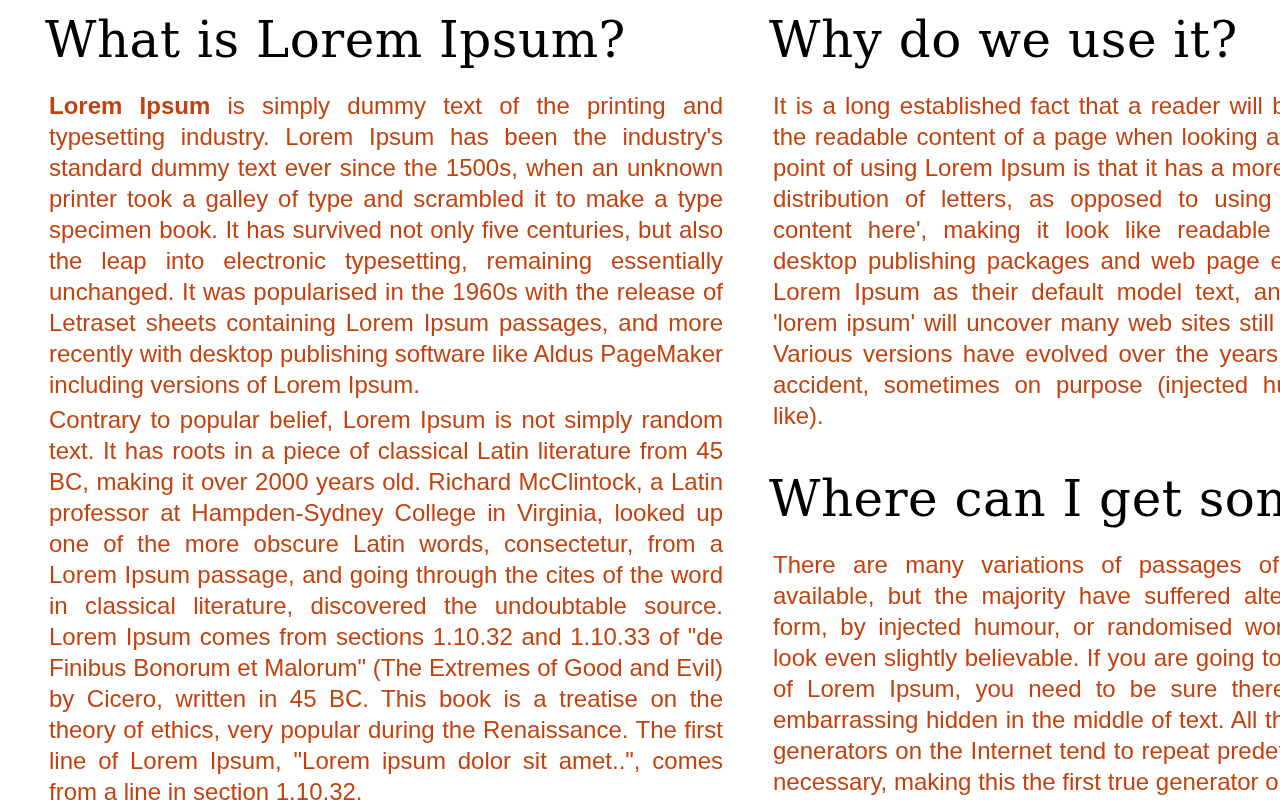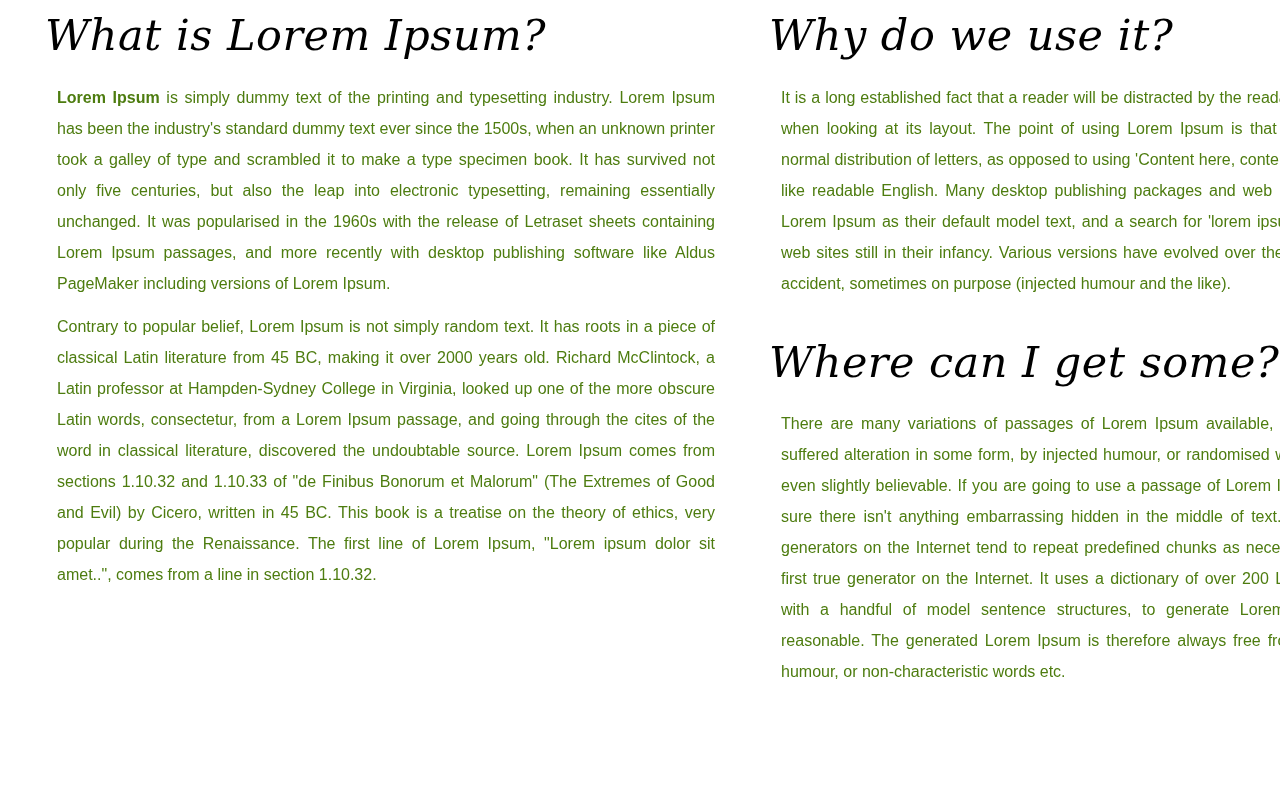--- a/index.html
+++ b/index.html
@@ -19,38 +19,37 @@
     display: flex;
     gap: 42px;
     font-family: "Liberation Sans", sans-serif;
   }
   .col {
     width: 682px;
     flex: 0 0 682px;
   }
   h2.heading {
     font-family: "DejaVu Serif", serif;
-    font-style: italic;
     font-weight: normal;
-    font-size: 43px;
+    font-size: 50px;
     line-height: 1.2;
     color: #000000;
     margin: 0 0 20px 0;
     letter-spacing: 0.5px;
     white-space: nowrap;
   }
   .section + .section h2.heading {
     margin-top: 38px;
   }
   p.body {
-    font-size: 16px;
+    font-size: 24px;
     line-height: 31px;
-    color: #4d7c0f;
+    color: #c2410c;
     text-align: justify;
-    margin: 12px;
+    margin: 4px;
   }
   p.body strong { font-weight: 700; }
 </style>
 </head>
 <body>
 
 <div class="page">
 
   <div class="col">
     <div class="section">

